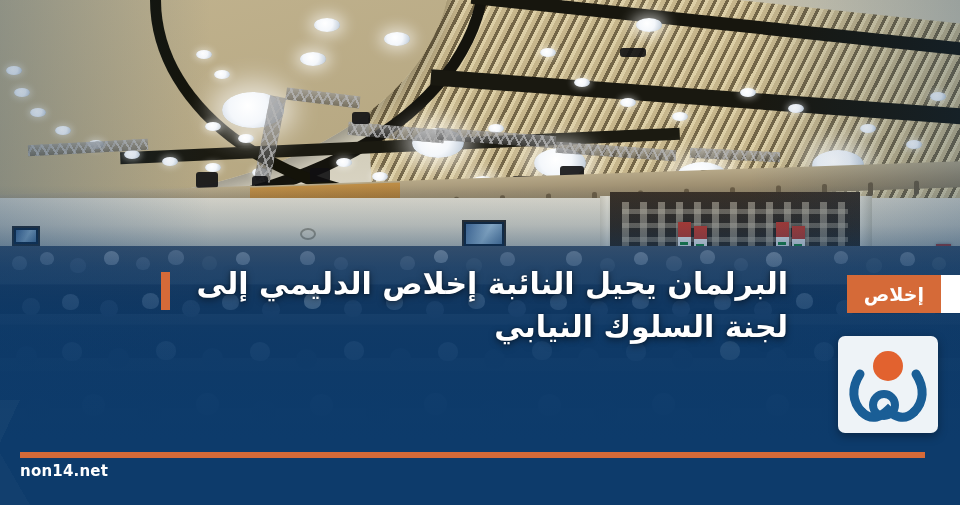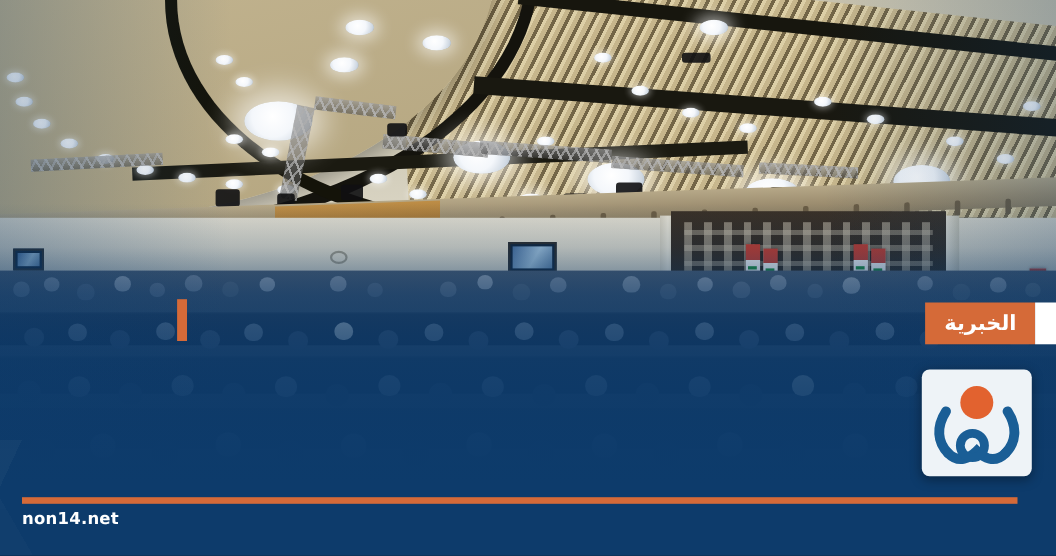--- a/index.html
+++ b/index.html
@@ -620,25 +620,26 @@
       <div class="head" style="left:822px; top:155px;width:24px;height:23px;background:#1b2a41;"></div>
       <div class="head" style="left:880px; top:147px;width:23px;height:22px;background:#5c6981;"></div>
     </div>
 
     <div class="wash"></div>
     <div class="washside"></div>
     <div class="footer-texture"></div>
   </div>
 
   <div id="badge-wrap">
-    <div id="badge">الخبرية</div>
+    <div id="badge">إخلاص</div>
     <div id="badge-cap"></div>
   </div>
 
   <div id="headline-tick"></div>
+  <h1 id="headline">البرلمان يحيل النائبة إخلاص الدليمي إلى لجنة السلوك النيابي</h1>
 
   <div id="logo-tile">
     <svg viewBox="0 0 100 97" width="100" height="97">
       <circle cx="50" cy="30" r="15" fill="#e2622f"></circle>
       <path d="M22,38 C13,52 14,66 24,76" stroke="#1a5e96" stroke-width="9" fill="none" stroke-linecap="round"></path>
       <path d="M78,38 C87,52 86,66 76,76" stroke="#1a5e96" stroke-width="9" fill="none" stroke-linecap="round"></path>
       <path d="M24,76 C34,86 44,80 50,74 C56,80 66,86 76,76" stroke="#1a5e96" stroke-width="9" fill="none" stroke-linecap="round"></path>
       <circle cx="46" cy="69" r="11" stroke="#1a5e96" stroke-width="8" fill="none"></circle>
     </svg>
   </div>

